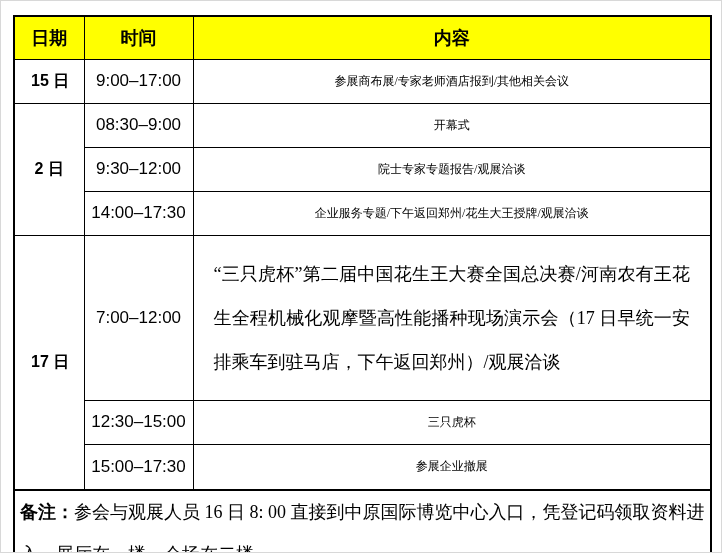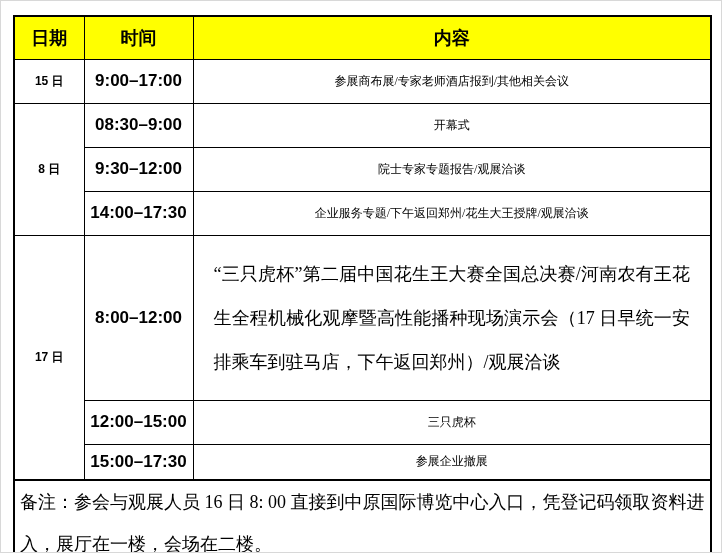--- a/index.html
+++ b/index.html
@@ -39,57 +39,56 @@
     font-family: "Liberation Sans", sans-serif;
     font-size: 18px;
     font-weight: bold;
     height: 43px;
   }
   col.c-date { width: 70px; }
   col.c-time { width: 109px; }
   col.c-content { width: 518px; }
 
   tr.h44 { height: 44px; }
-  tr.h46 { height: 36px; }
+  tr.h46 { height: 46px; }
   tr.hbig { height: 131px; }
   tr.note-row { height: 84px; }
 
   td.date {
     font-family: "Liberation Sans", sans-serif;
-    font-size: 12px;
+    font-size: 16px;
     font-weight: bold;
     white-space: nowrap;
     margin-top: 36px;
   }
   td.time {
     font-family: "Liberation Sans", sans-serif;
     font-size: 17px;
     white-space: nowrap;
     padding: 0 2px;
-    font-weight: bold;
   }
   td.content {
     font-family: "Liberation Serif", serif;
     font-size: 12px;
   }
   td.content.big-cell {
     text-align: justify;
     font-size: 18px;
     line-height: 44px;
     padding: 16px 20px;
   }
   td.note {
     font-family: "Liberation Serif", serif;
     font-size: 18px;
     text-align: left;
     line-height: 42px;
     padding: 0 5px;
     border-top: 2px solid #000000;
   }
-  .note-label { font-weight: normal; margin-top: 24px; }
+  .note-label { font-weight: bold; margin-top: 24px; }
 </style>
 </head>
 <body>
 
 <div class="page">
   <table class="schedule">
     <colgroup>
       <col class="c-date">
       <col class="c-time">
       <col class="c-content">
@@ -101,40 +100,40 @@
         <th>内容</th>
       </tr>
 
       <tr class="h44">
         <td class="date">15 日</td>
         <td class="time">9:00–17:00</td>
         <td class="content">参展商布展/专家老师酒店报到/其他相关会议</td>
       </tr>
 
       <tr class="h44">
-        <td class="date" rowspan="3">8 日</td>
+        <td class="date" rowspan="3">2 日</td>
         <td class="time">08:30–9:00</td>
         <td class="content">开幕式</td>
       </tr>
       <tr class="h44">
         <td class="time">9:30–12:00</td>
         <td class="content">院士专家专题报告/观展洽谈</td>
       </tr>
       <tr class="h44">
         <td class="time">14:00–17:30</td>
         <td class="content">企业服务专题/下午返回郑州/花生大王授牌/观展洽谈</td>
       </tr>
 
       <tr class="hbig">
         <td class="date" rowspan="3">17 日</td>
-        <td class="time">8:00–12:00</td>
+        <td class="time">7:00–12:00</td>
         <td class="content big-cell">“三只虎杯”第二届中国花生王大赛全国总决赛/河南农有王花生全程机械化观摩暨高性能播种现场演示会（17 日早统一安排乘车到驻马店，下午返回郑州）/观展洽谈</td>
       </tr>
       <tr class="h44">
-        <td class="time">12:00–15:00</td>
+        <td class="time">12:30–15:00</td>
         <td class="content">三只虎杯</td>
       </tr>
       <tr class="h46">
         <td class="time">15:00–17:30</td>
         <td class="content">参展企业撤展</td>
       </tr>
 
       <tr class="note-row">
         <td class="note" colspan="3">
           <span class="note-label">备注：</span><span>参会与观展人员 16 日 8: 00 直接到中原国际博览中心入口，凭登记码领取资料进入，展厅在一楼，会场在二楼。</span>

